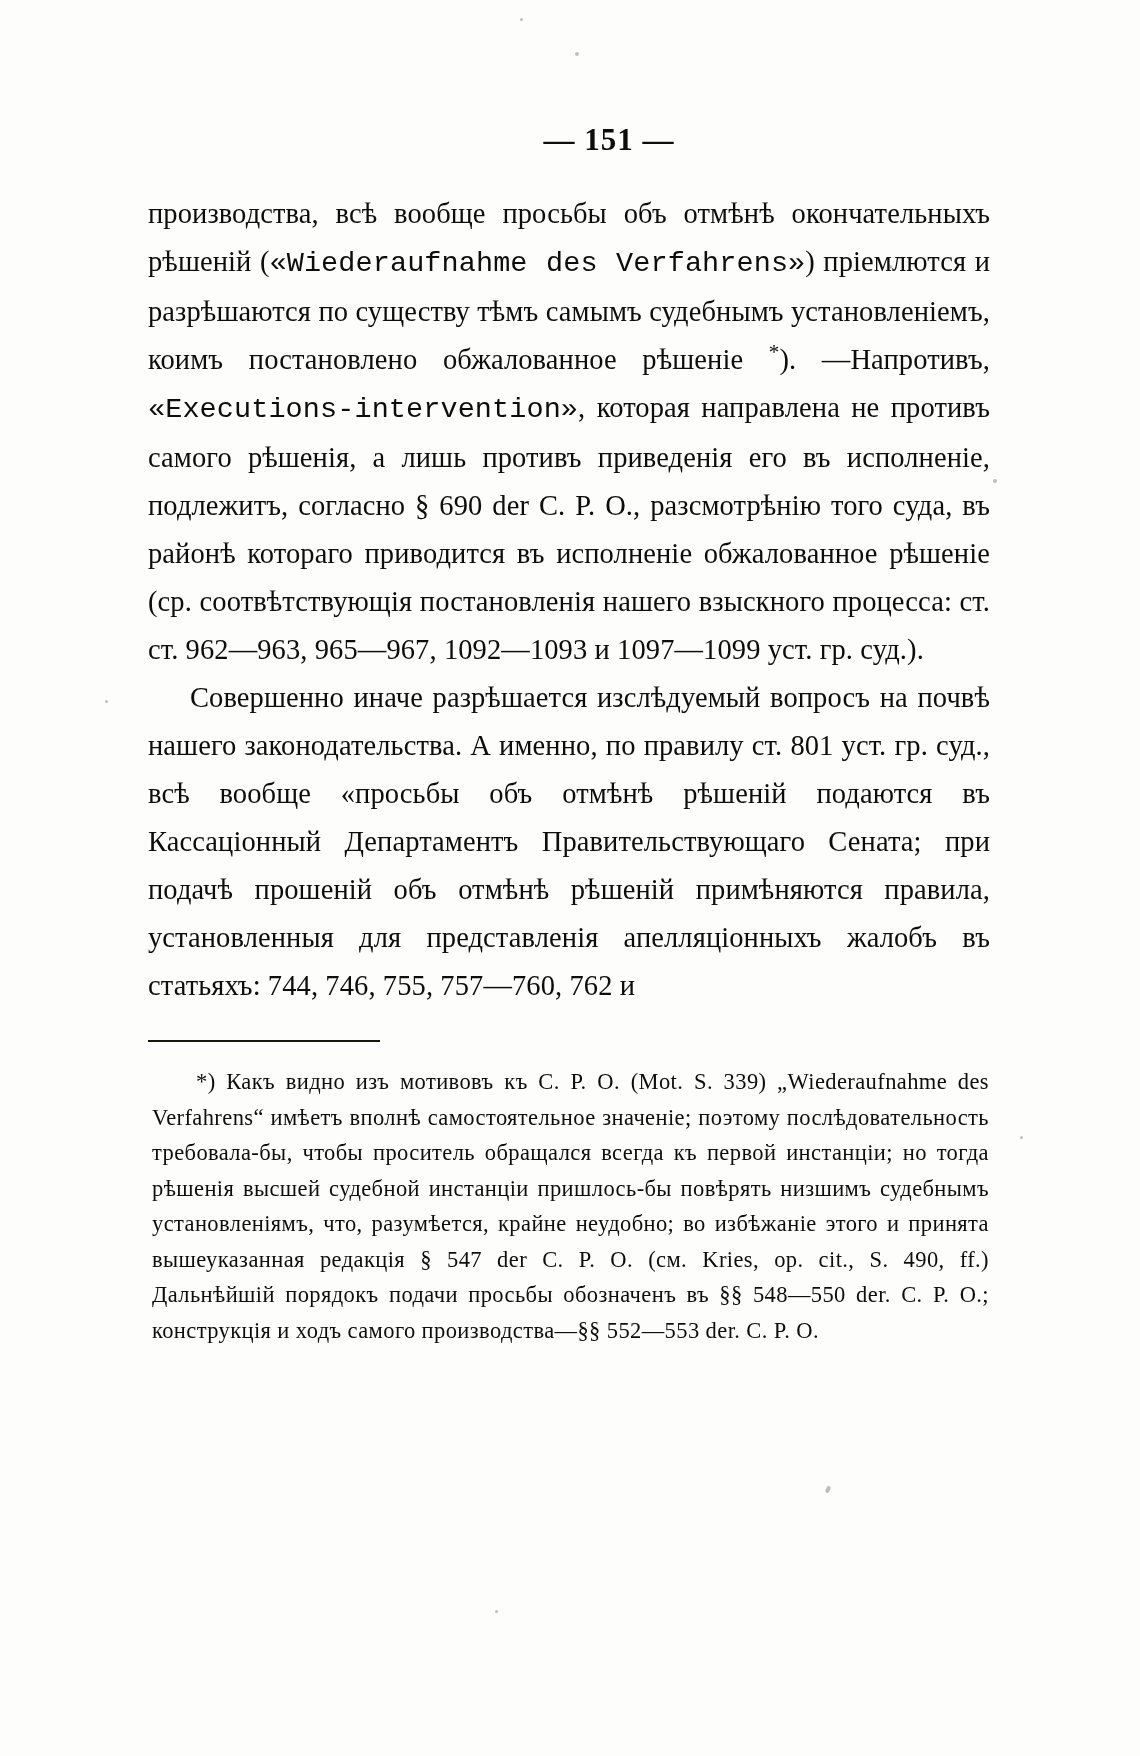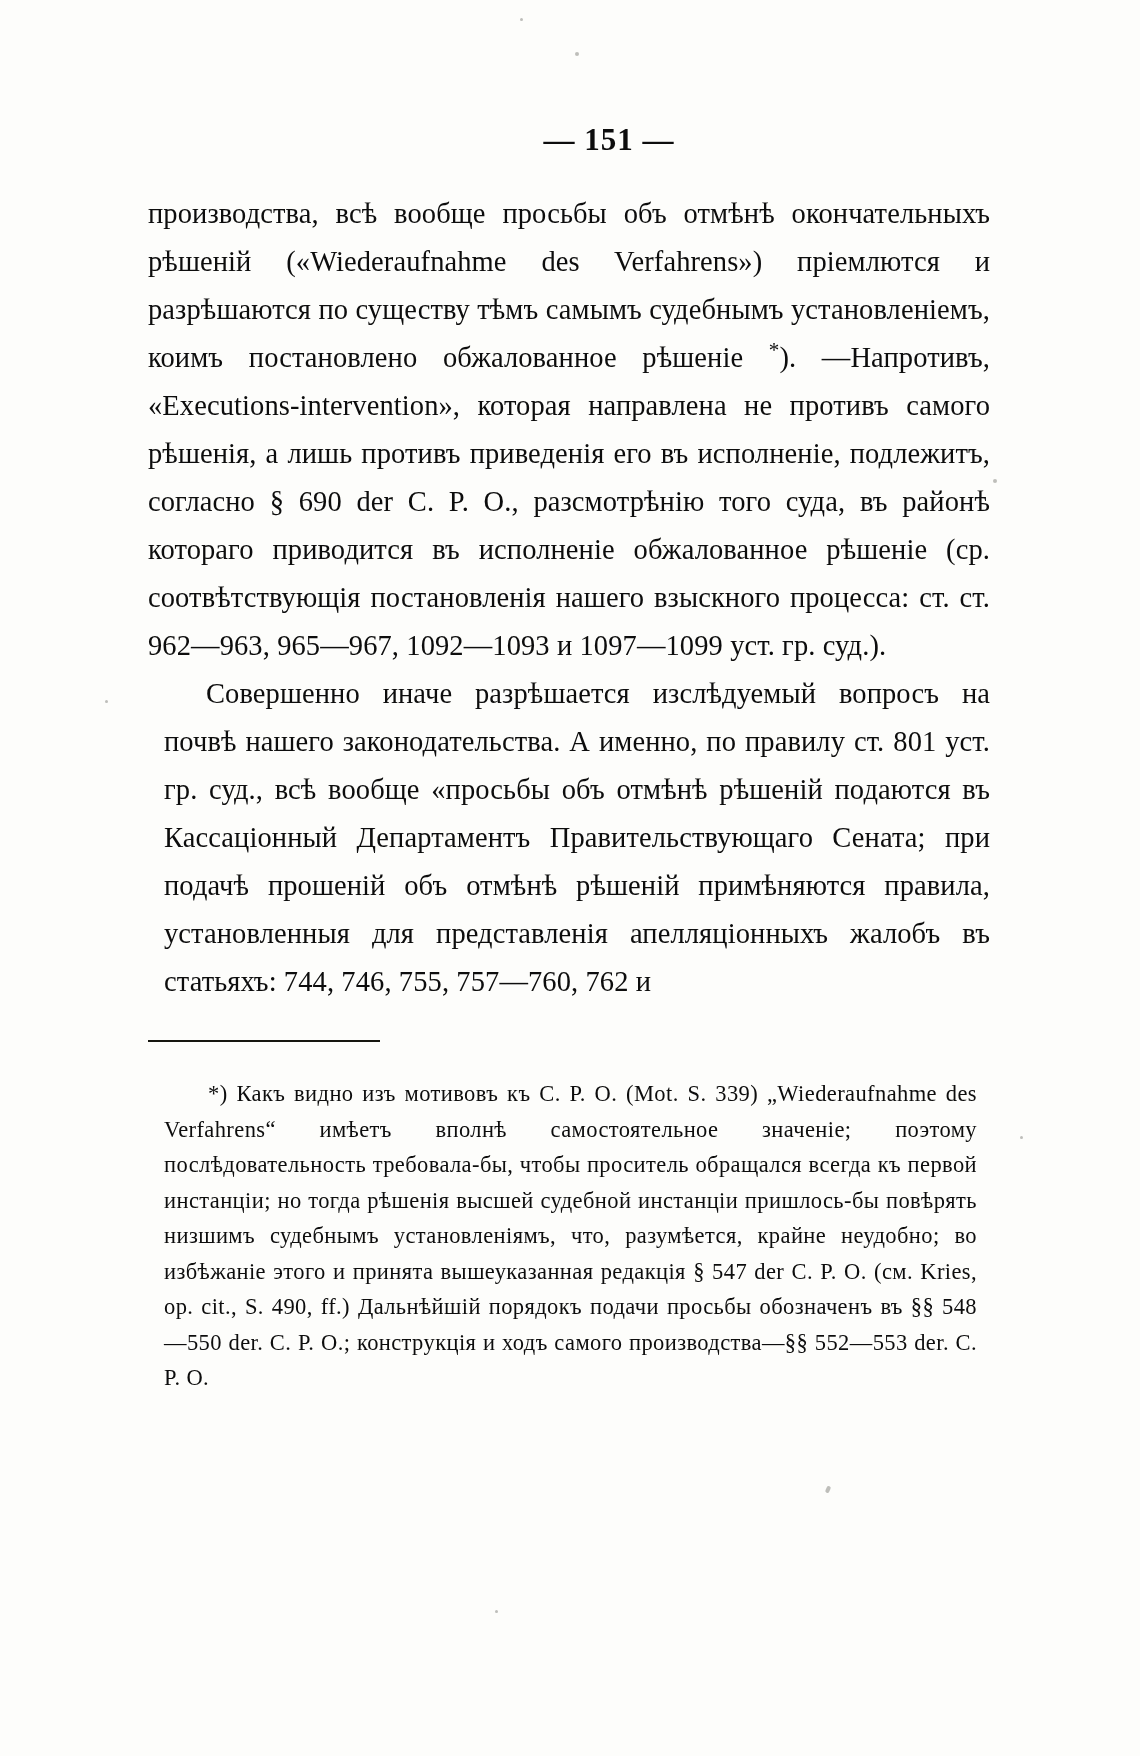--- a/index.html
+++ b/index.html
@@ -50,47 +50,46 @@
   .body-block p {
     margin: 0;
     font-size: 28.5px;
     line-height: 48px;
     text-align: justify;
     text-justify: inter-word;
     letter-spacing: .1px;
   }
   .body-block p.indent {
     text-indent: 42px;
-    margin-left: 16px;
   }
   .it {
   }
   .lat {
-    font-family: Liberation Serif, serif;
+    font-family: Liberation Mono, monospace;
   }
   .fn-rule {
     position: absolute;
     left: 148px;
     top: 1040px;
     width: 232px;
     height: 2px;
     background: #16160f;
   }
   .footnote {
     position: absolute;
     left: 148px;
     top: 1060px;
     width: 845px;
     font-size: 22.5px;
     line-height: 35.5px;
     text-align: justify;
     letter-spacing: .4px;
   }
   .footnote p {
-    margin: 16px;
+    margin: 4px;
   }
   .footnote .fn-indent {
     text-indent: 44px;
   }
   sup.star {
     font-size: 21px;
     vertical-align: super;
     line-height: 0;
   }
 </style>

